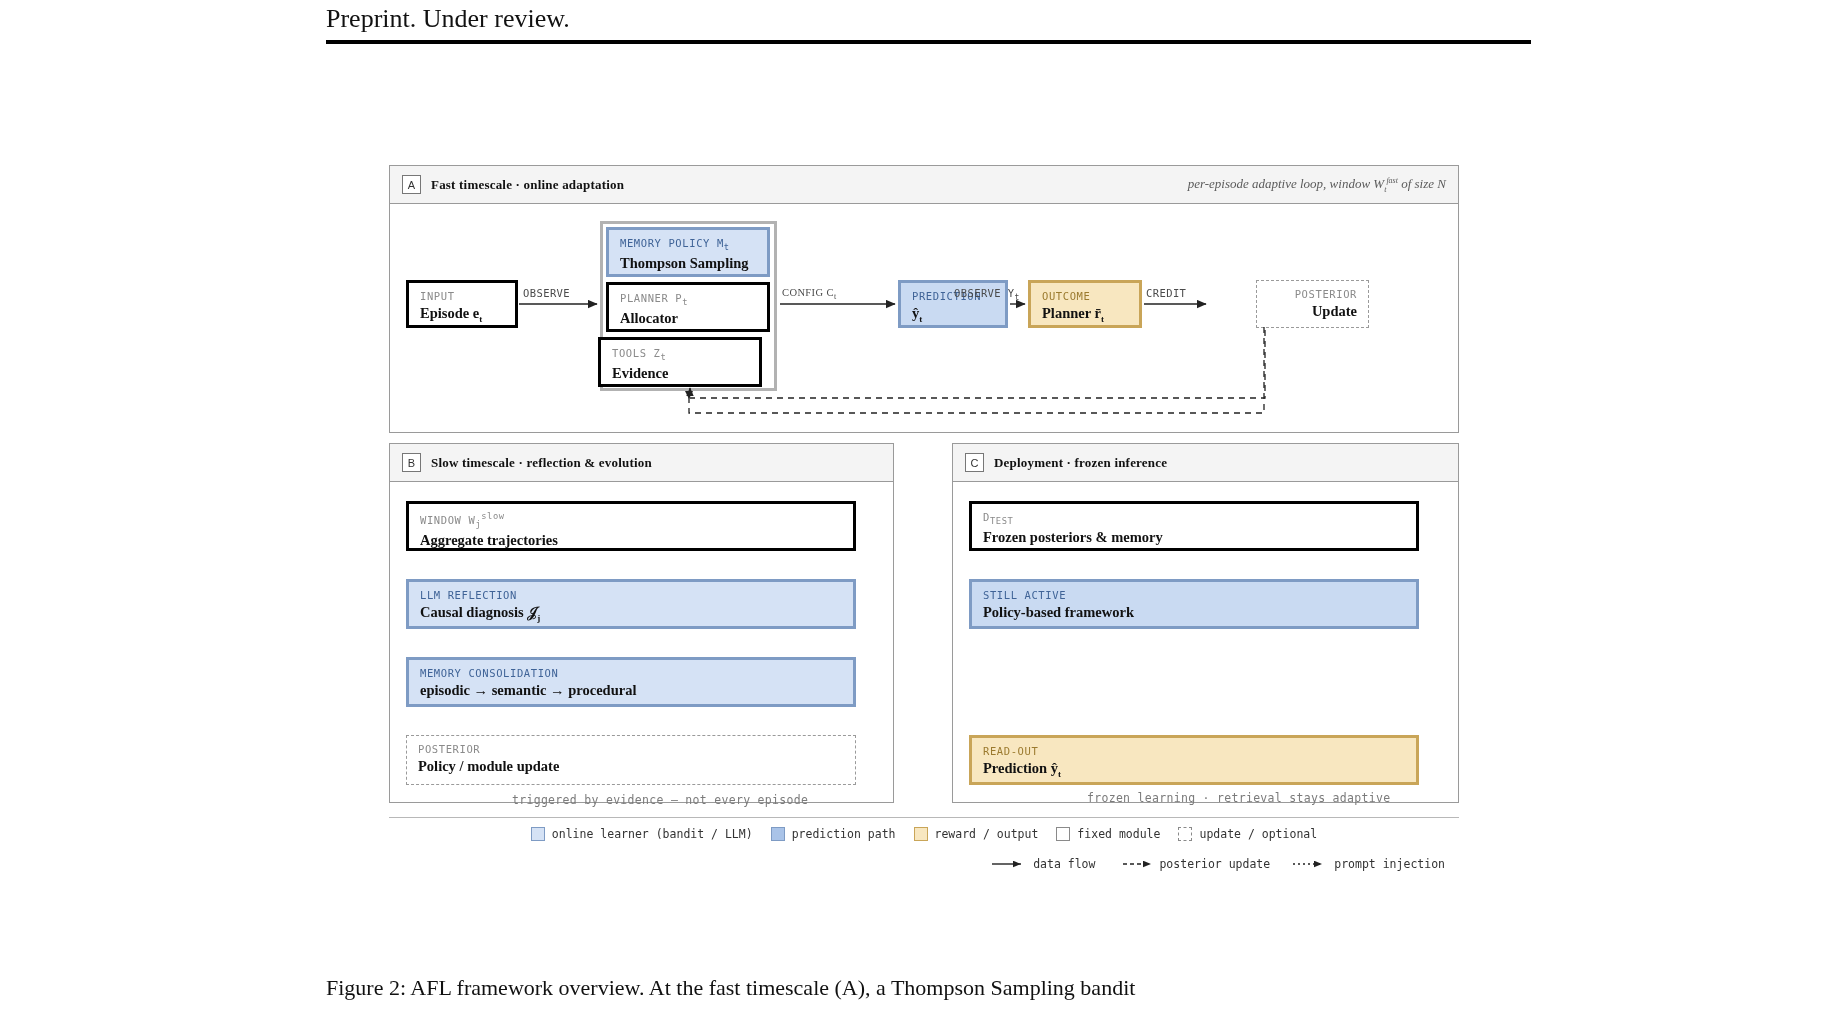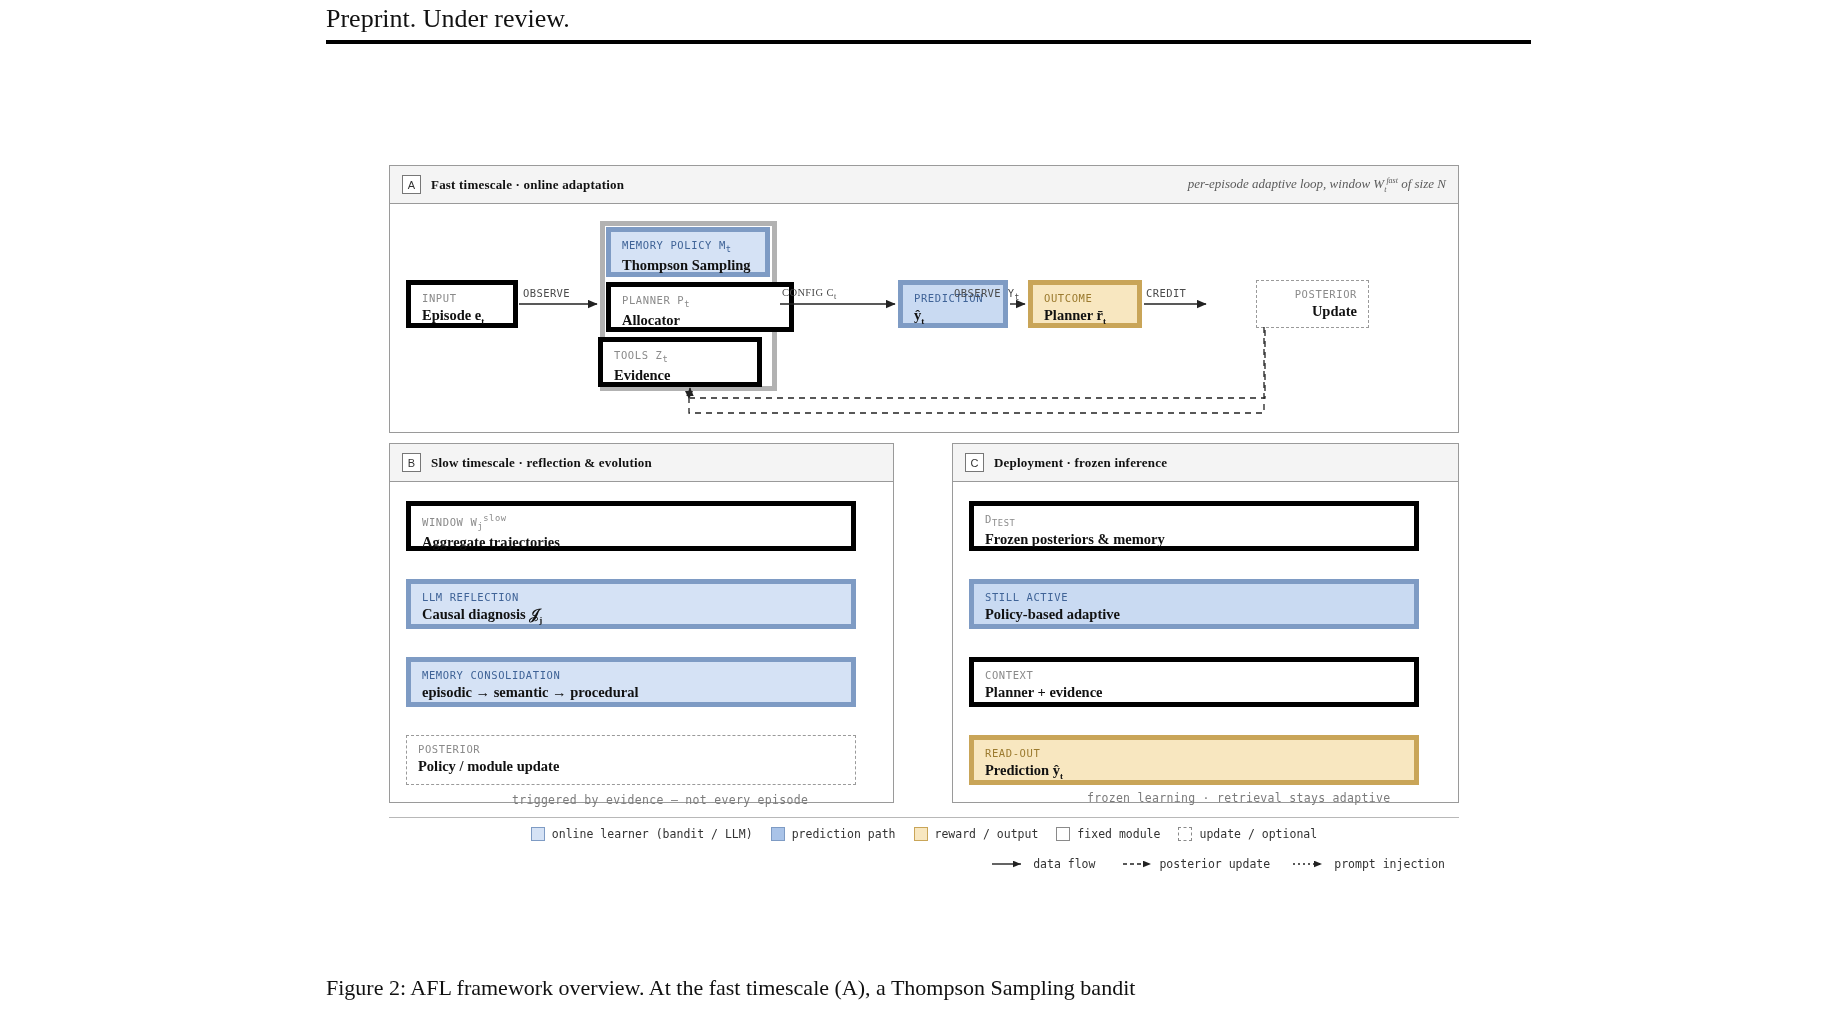--- a/index.html
+++ b/index.html
@@ -89,21 +89,21 @@
     font-style: italic;
     font-size: 13px;
     color: #5b5b5b;
   }
   .panel-note sup, .panel-note sub { font-size: 8px; }
 
   
   .box {
     position: absolute;
     box-sizing: border-box;
-    border: 5px solid #000000;
+    border: 3px solid #000000;
     background: #fff;
     padding: 7px 11px;
   }
   .box .kicker {
     font-family: "DejaVu Sans Mono", monospace;
     font-size: 10.5px;
     letter-spacing: .6px;
     color: #8a8a8a;
     display: block;
     margin-bottom: 3px;
@@ -248,21 +248,21 @@
     <div class="box" style="left:16px; top:114px; width:112px; height:48px;">
       <span class="kicker">INPUT</span>
       <span class="main"><span>Episode e</span><sub>t</sub></span>
     </div>
 
     <div class="box blue" style="left:216px; top:61px; width:164px; height:50px;">
       <span class="kicker"><span>MEMORY POLICY M</span><sub>t</sub></span>
       <span class="main">Thompson Sampling</span>
     </div>
 
-    <div class="box" style="left:216px; top:116px; width:188px; height:50px;">
+    <div class="box" style="left:216px; top:116px; width:164px; height:50px;">
       <span class="kicker"><span>PLANNER P</span><sub>t</sub></span>
       <span class="main">Allocator</span>
     </div>
 
     <div class="box" style="left:208px; top:171px; width:164px; height:50px;">
       <span class="kicker"><span>TOOLS Z</span><sub>t</sub></span>
       <span class="main">Evidence</span>
     </div>
 
     <div class="box blue2" style="left:508px; top:114px; width:110px; height:48px;">
@@ -353,27 +353,23 @@
       <div class="panel-title">Deployment · frozen inference</div>
     </div>
 
     <div class="box" style="left:16px; top:57px; width:450px; height:50px;">
       <span class="kicker"><span>D</span><sub>TEST</sub></span>
       <span class="main">Frozen posteriors &amp; memory</span>
     </div>
 
     <div class="box blue2" style="left:16px; top:135px; width:450px; height:50px;">
       <span class="kicker">STILL ACTIVE</span>
-      <span class="main">Policy-based adaptive</span>
-    </div>
-
-    <div class="box" style="left:16px; top:213px; width:450px; height:50px;">
-      <span class="kicker">CONTEXT</span>
-      <span class="main">Planner + evidence</span>
-    </div>
+      <span class="main">Policy-based framework</span>
+    </div>
+
 
     <div class="box amber" style="left:16px; top:291px; width:450px; height:50px;">
       <span class="kicker">READ-OUT</span>
       <span class="main"><span>Prediction ŷ</span><sub>t</sub></span>
     </div>
   </div>
   <div class="footnote" style="left:698px; top:626px;">frozen learning · retrieval stays adaptive</div>
 
   <div class="legend-rule"></div>
 

